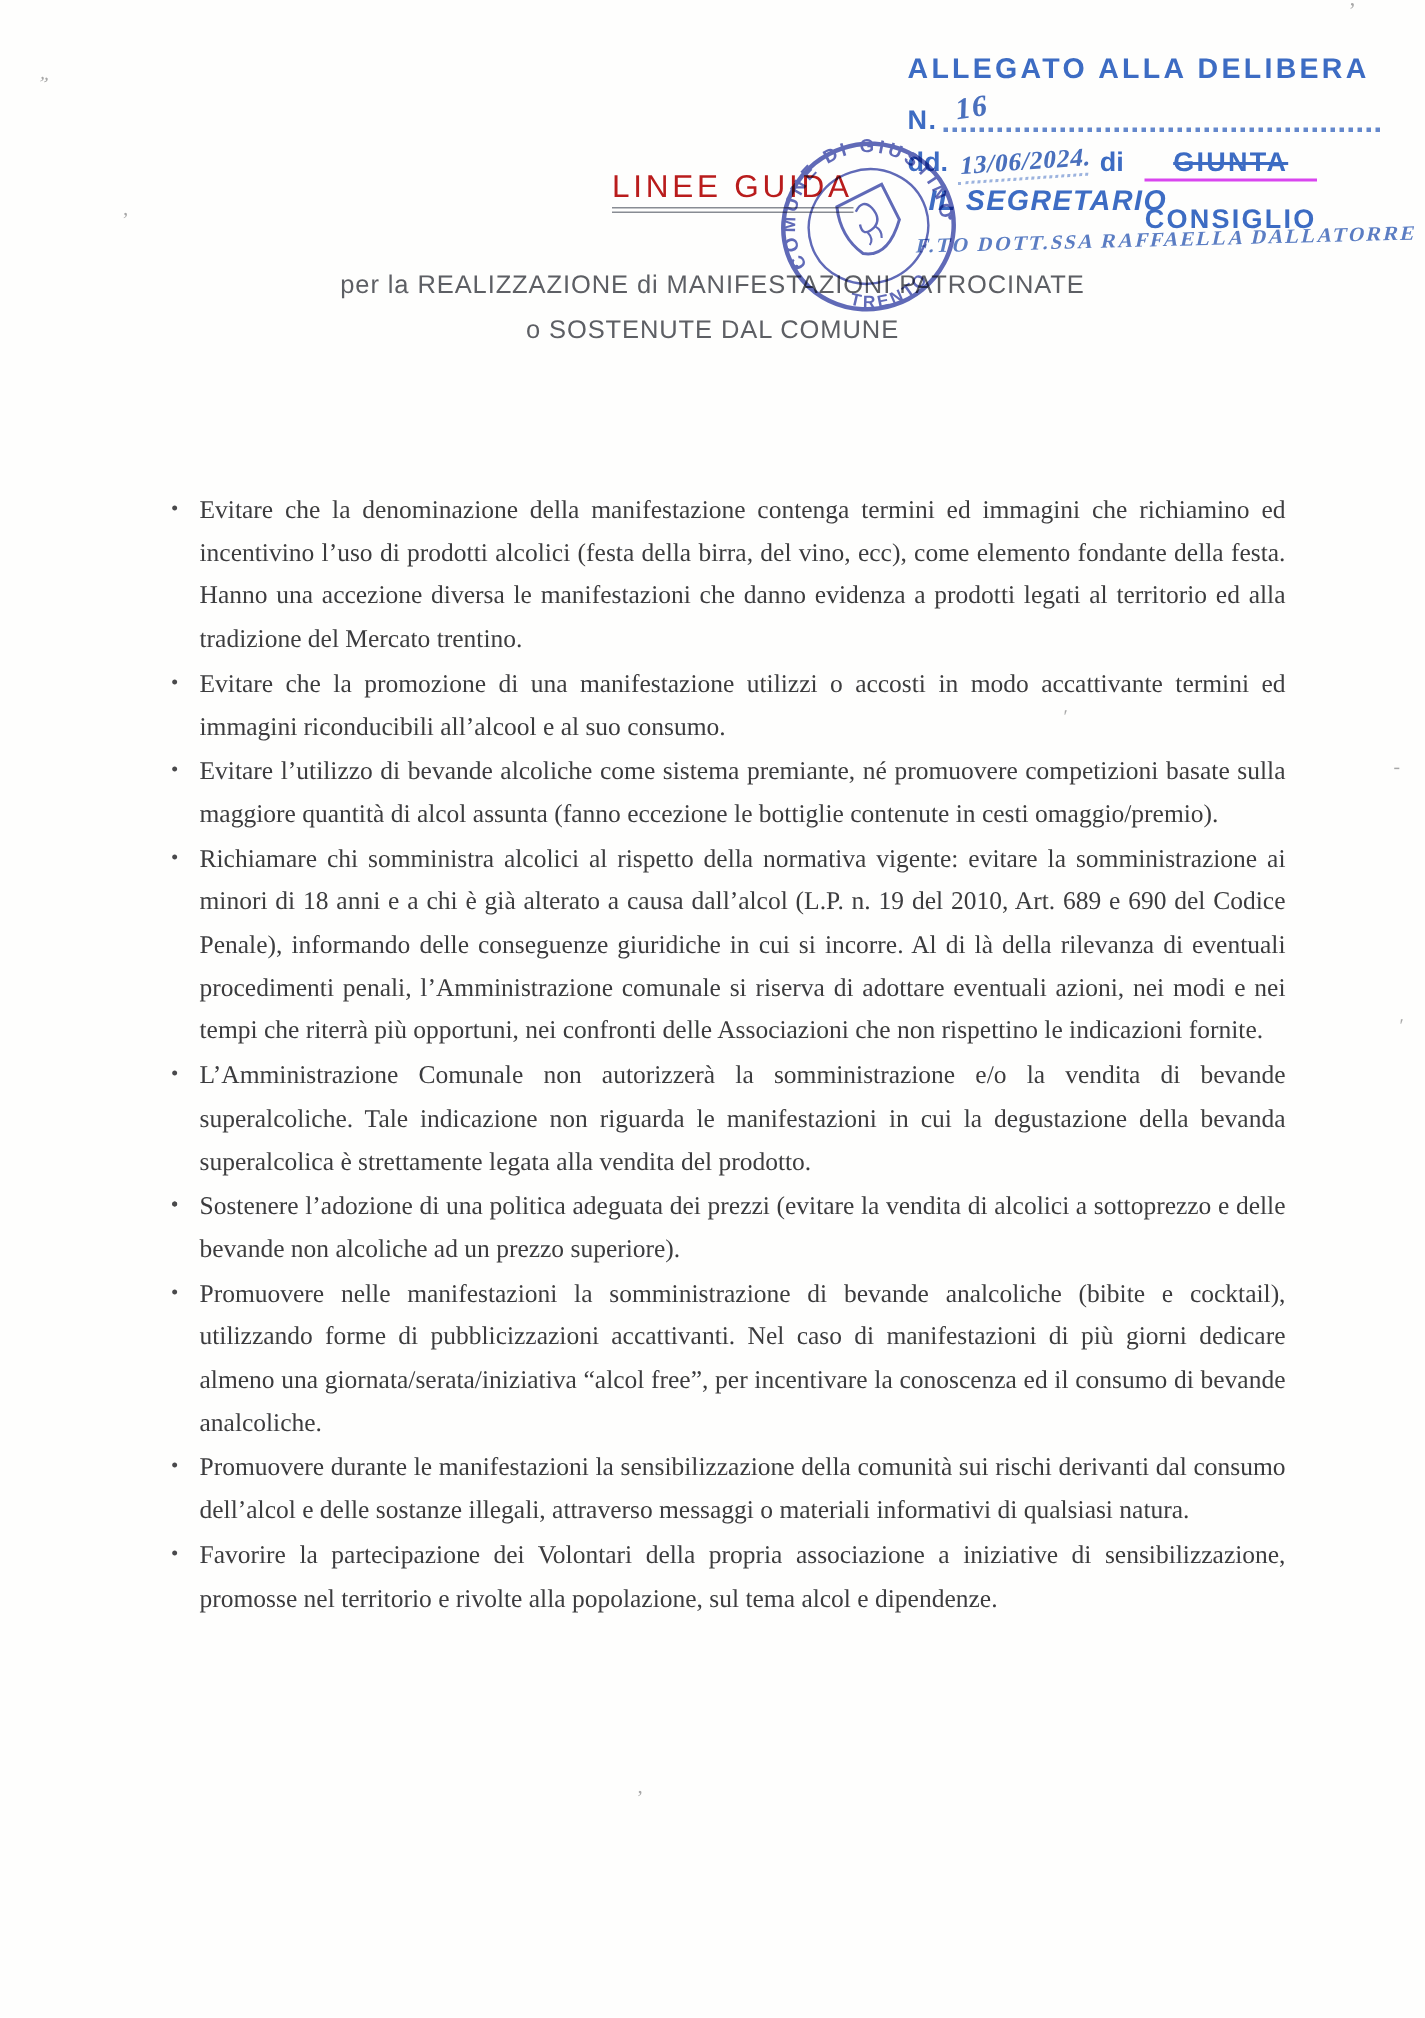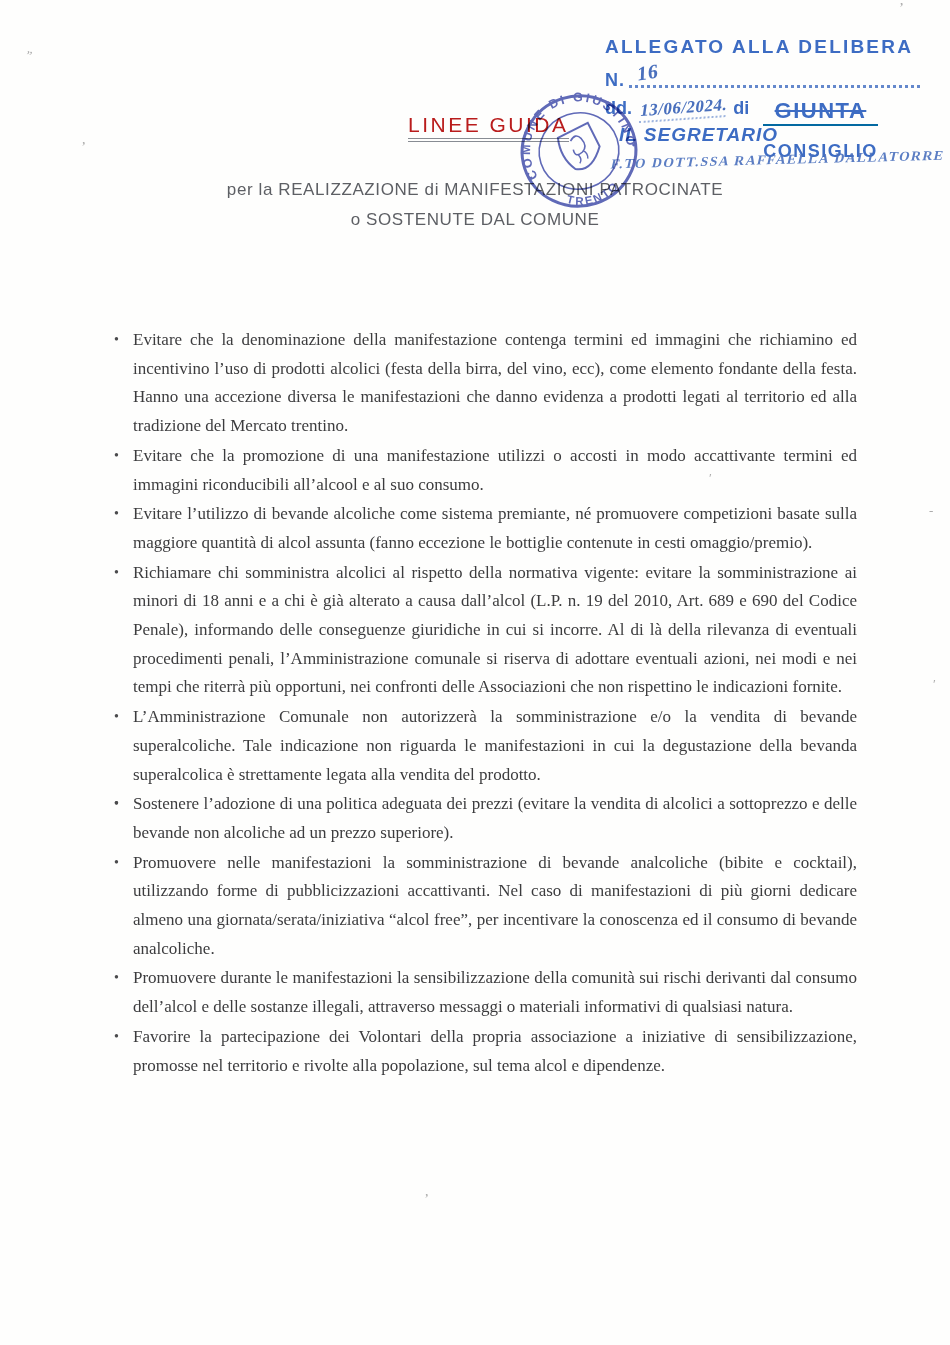--- a/index.html
+++ b/index.html
@@ -21,23 +21,23 @@
   .leader{flex:1;border-bottom:3px dotted #4a74c4;margin:0 0 3px 4px;opacity:.85;}
   .hand{font-family:cursive;color:#4a70bd;}
   .hand-number{position:absolute;left:32px;top:-6px;font-size:20px;letter-spacing:1px;
     transform:rotate(-8deg) skewX(-10deg);font-weight:bold;}
   .stamp-date-line{display:flex;align-items:flex-start;margin-top:7px;position:relative;}
   .stamp-date-label{font-size:18px;font-weight:bold;}
   .hand-date{font-size:17px;letter-spacing:.5px;transform:rotate(-4deg) skewX(-12deg);
     font-weight:bold;margin:0 6px 0 8px;white-space:nowrap;border-bottom:2px dotted rgba(74,116,196,.55);}
   .stamp-di{font-size:18px;font-weight:bold;margin-right:12px;}
   .fraction{display:inline-block;text-align:center;margin-left:2px;}
-  .fraction .struck{display:block;font-size:22px;font-weight:bold;letter-spacing:1.5px;
+  .fraction .struck{display:block;font-size:18px;font-weight:bold;letter-spacing:1.5px;
     text-decoration:line-through;text-decoration-thickness:2px;padding:0 10px;
-    border-bottom:2px solid #0369a1;}
+    border-bottom:2px solid #d946ef;}
   .fraction .chosen{display:block;font-size:18px;font-weight:bold;letter-spacing:1.5px;padding-top:15px;}
   .secretary{position:absolute;left:14px;top:88px;font-size:19px;font-weight:bold;
     font-style:italic;letter-spacing:1px;white-space:nowrap;}
   .signature{position:absolute;left:6px;top:116px;font-size:13.5px;letter-spacing:1.6px;
     transform:rotate(-1.5deg) skewX(-14deg);white-space:nowrap;opacity:.9;font-weight:bold;}
 
   
   .seal{position:absolute;left:503px;top:82px;width:152px;height:142px;
     color:#4a55b0;opacity:.88;mix-blend-mode:multiply;z-index:5;}
 

